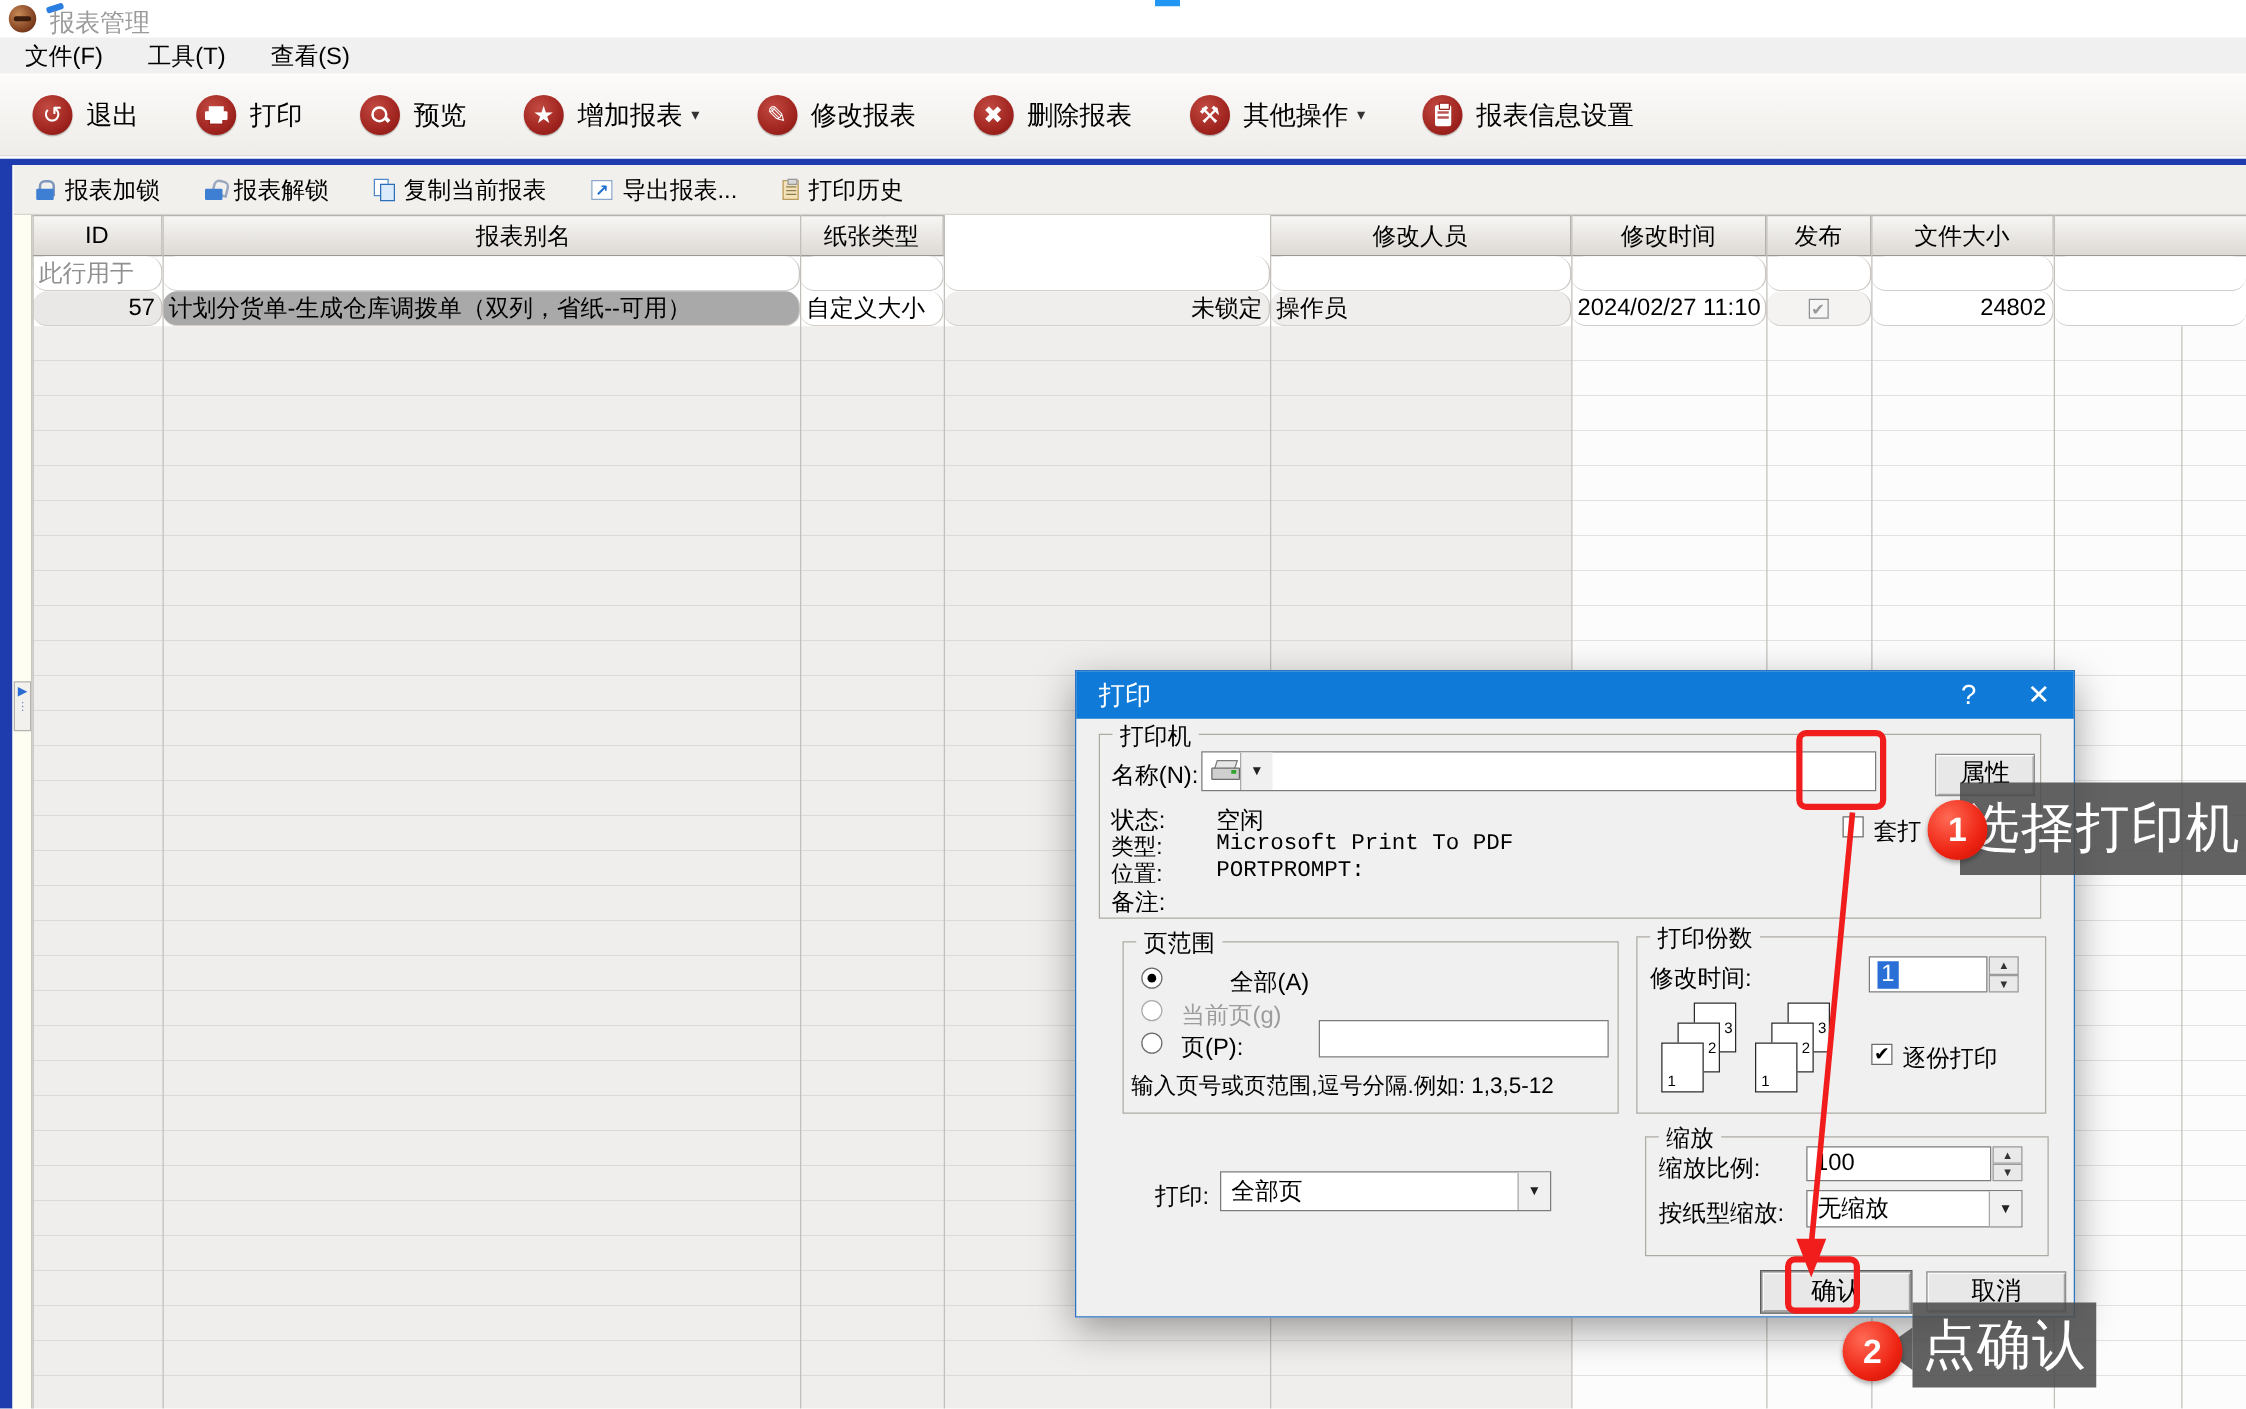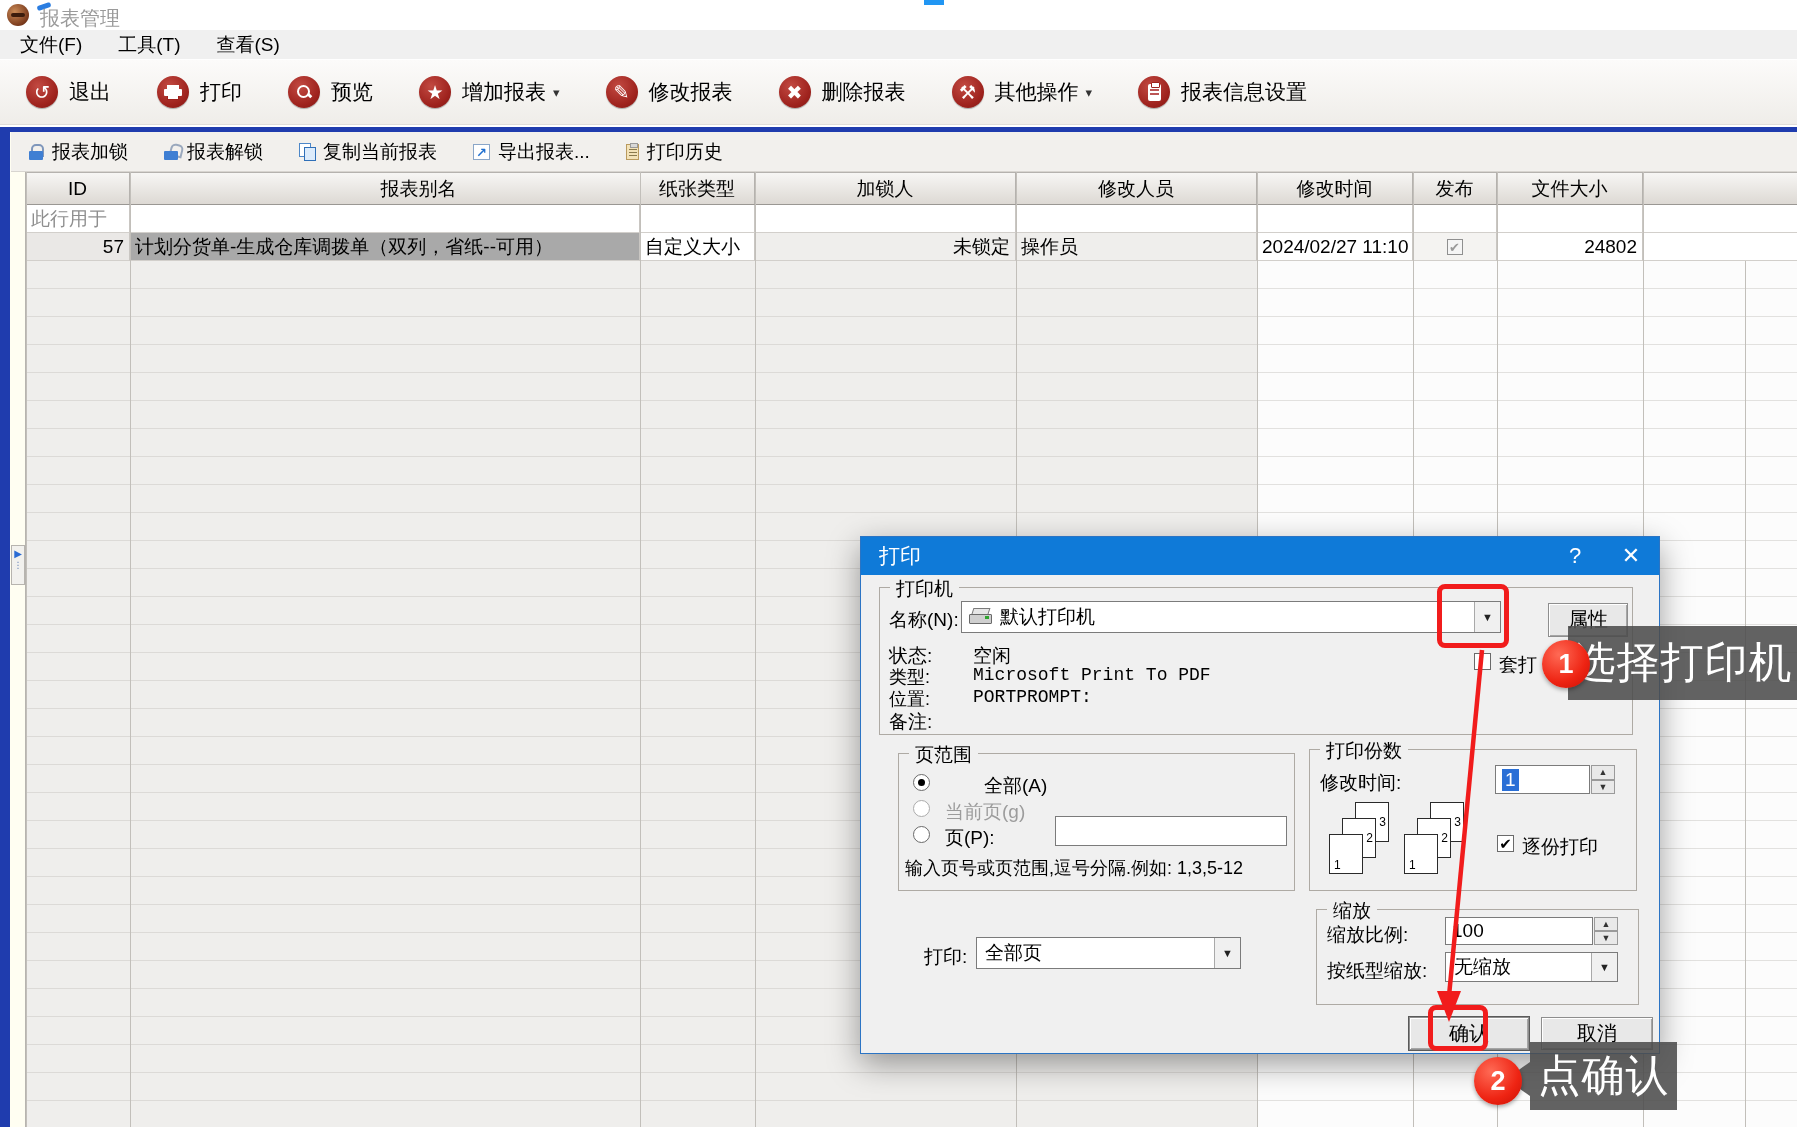--- a/index.html
+++ b/index.html
@@ -67,21 +67,21 @@
   .ic-hist::after { content:""; position:absolute; left:2px; top:4px; width:8px; height:1.5px; background:#8a7a4e; box-shadow:0 3px 0 #8a7a4e, 0 6px 0 #8a7a4e; }
 
   
   .grid-header { position:absolute; top:172px; height:33px; background:linear-gradient(#f7f6f4,#ddd9d4);
     border-top:1px solid #b5b2ae; border-bottom:1px solid #9a9793; border-right:1px solid #b5b2ae;
     display:flex; align-items:center; justify-content:center; font-size:19px; color:#000; }
   .sort-marker { position:absolute; right:14px; top:11px; width:0; height:0;
     border-left:6px solid transparent; border-right:6px solid transparent; border-bottom:9px solid #e9e6e2;
     filter:drop-shadow(0 0 1px #b8b4af); }
   .grid-cell { position:absolute; height:28px; border-right:1px solid #c9c6c2; border-bottom:1px solid #d2cfcb;
-    font-size:19px; color:#000; display:flex; align-items:center; padding:0 5px; overflow:hidden; white-space:nowrap; }
+    font-size:19px; color:#000; display:flex; align-items:center; padding:0 5px; overflow:hidden; white-space:nowrap;border-radius:12px; }
   .filter-row { background:#fff; color:#8f8f8f; }
   .body-gray { position:absolute; left:26px; top:261px; width:1231px; height:866px; background:#efeeec;
     background-image:repeating-linear-gradient(to bottom, transparent 0 27px, #dcdad7 27px 28px); }
   .body-white { position:absolute; left:1257px; top:261px; width:540px; height:866px; background:#fcfcfc;
     background-image:repeating-linear-gradient(to bottom, transparent 0 27px, #e2e1df 27px 28px); }
   .vline { position:absolute; top:172px; width:1px; height:955px; background:#c2bfba; }
   .row-check { width:16px; height:16px; background:#f5f5f5; border:1px solid #8f8f8f; margin:0 auto;
     font-size:13px; color:#9a9a9a; text-align:center; line-height:15px; }
 
   
@@ -235,21 +235,20 @@
       <span>打印历史</span>
     </div>
   </div>
 
   <div class="grid-header" style="left:26px;width:104px;">ID</div>
   <div class="grid-header" style="left:130px;width:578px;">
     <span>报表别名</span>
     <span class="sort-marker"></span>
   </div>
   <div class="grid-header" style="left:640px;width:115px;">纸张类型</div>
-  <div class="grid-header" style="left:755px;width:261px;">加锁人</div>
   <div class="grid-header" style="left:1016px;width:241px;">修改人员</div>
   <div class="grid-header" style="left:1257px;width:156px;">修改时间</div>
   <div class="grid-header" style="left:1413px;width:84px;">发布</div>
   <div class="grid-header" style="left:1497px;width:146px;">文件大小</div>
   <div class="grid-header" style="left:1643px;width:154px;border-right:none;"></div>
 
   <div class="grid-cell filter-row" style="left:26px;top:205px;width:104px;">此行用于</div>
   <div class="grid-cell filter-row" style="left:130px;top:205px;width:510px;"></div>
   <div class="grid-cell filter-row" style="left:640px;top:205px;width:115px;"></div>
   <div class="grid-cell filter-row" style="left:755px;top:205px;width:261px;"></div>
@@ -292,21 +291,20 @@
     </div>
 
     <div class="groupbox" style="left:18px;top:50px;width:754px;height:148px;">
       <span class="gb-label">打印机</span>
     </div>
     <div class="dlg-label" style="left:28px;top:70px;">名称(N):</div>
     <div class="combo" style="left:100px;top:64px;width:540px;height:32px;">
       <span class="prn-icon">
           <span class="dot"></span>
         </span>
-      <span class="cval">默认打印机</span>
       <span class="carrow">▼</span>
     </div>
     <div class="btn" style="left:687px;top:66px;width:80px;height:34px;line-height:31px;">属性</div>
     <div class="dlg-label" style="left:28px;top:106px;">状态:</div>
     <div class="dlg-label" style="left:112px;top:106px;">空闲</div>
     <div class="dlg-label" style="left:28px;top:128px;font-size:18px;">类型:</div>
     <div class="dlg-label" style="left:112px;top:128px;font-family:'Liberation Mono','DejaVu Sans Mono',monospace;font-size:18px;">Microsoft Print To PDF</div>
     <div class="dlg-label" style="left:28px;top:150px;font-size:18px;">位置:</div>
     <div class="dlg-label" style="left:112px;top:150px;font-family:'Liberation Mono','DejaVu Sans Mono',monospace;font-size:18px;">PORTPROMPT:</div>
     <div class="dlg-label" style="left:28px;top:172px;">备注:</div>

